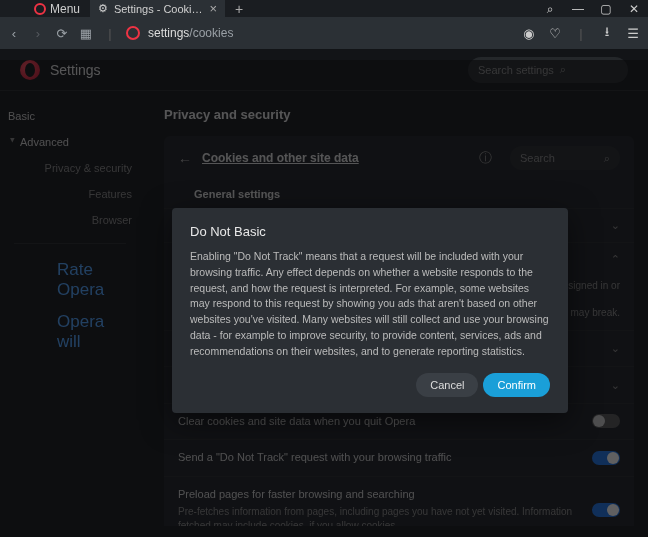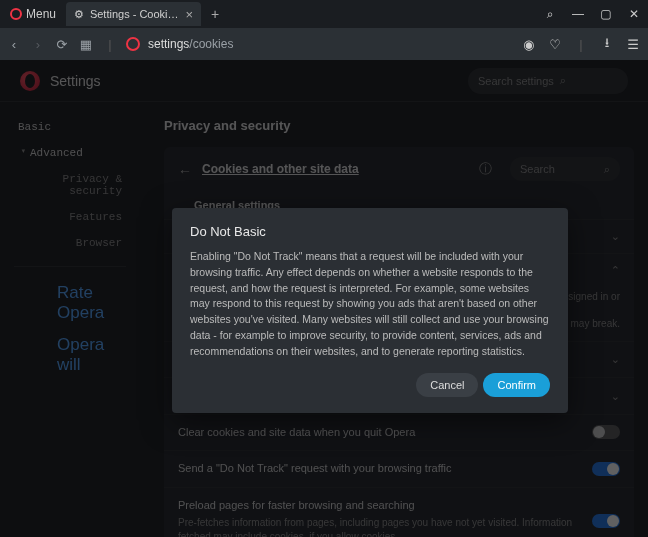--- a/index.html
+++ b/index.html
@@ -1,19 +1,19 @@
 <!DOCTYPE html>
 <html><head>
 <meta charset="utf-8">
 <style>
   * { box-sizing: border-box; margin: 0; padding: 0; font-family: -apple-system, "Segoe UI", Arial, sans-serif; }
   body { width: 648px; height: 537px; background: #121417; color: #a0a0a0; font-size: 12px; overflow: hidden; position: relative; }
   
   
-  .titlebar { height: 28px; background: #1a1d21; display: flex; align-items: center; color: #ccc; }
+  .titlebar { height: 17px; background: #1a1d21; display: flex; align-items: center; color: #ccc; padding-left: 24px; }
   .menu-btn { display: flex; align-items: center; gap: 4px; padding: 0 10px; height: 100%; font-size: 12px; }
   .tab { display: flex; align-items: center; gap: 6px; background: #2b3035; padding: 0 8px; height: 24px; border-radius: 4px 4px 0 0; font-size: 11px; color: #d0d0d0; max-width: 135px; }
   .tab-title { white-space: nowrap; overflow: hidden; text-overflow: ellipsis; }
   .tab .x { font-size: 13px; color: #aaa; }
   .new-tab { padding: 0 10px; font-size: 14px; color: #aaa; }
   .title-spacer { flex: 1; }
   .win-btn { width: 28px; text-align: center; font-size: 12px; color: #ccc; }
   
   
   .addrbar { height: 32px; background: #2b3035; display: flex; align-items: center; padding: 0 6px; gap: 8px; color: #ccc; }
@@ -28,21 +28,21 @@
   
   .settings-hdr { height: 42px; display: flex; align-items: center; padding: 0 20px; gap: 10px; background: #121417; border-bottom: 1px solid #24272a; }
   .opera-logo { width: 20px; height: 20px; border-radius: 50%; background: radial-gradient(circle at 35% 35%, #ff4b5c, #c3122f); position: relative; }
   .opera-logo::after { content:""; position:absolute; left:5px; top:3px; width:10px; height:14px; border-radius:50%; background:#121417; }
   .settings-title { font-size: 14px; color: #e0e0e0; }
   .settings-search { margin-left: auto; width: 160px; height: 26px; background: #24272a; border-radius: 13px; display: flex; align-items: center; padding: 0 10px; gap: 6px; color: #888; font-size: 11px; }
   
   
   .layout { display: flex; height: calc(100% - 102px); }
   .sidebar { width: 140px; padding: 12px 0; font-size: 11px; }
-  .sb-item { padding: 7px 18px; color: #9aa0a6; cursor: pointer; font-family: Liberation Mono, monospace; }
+  .sb-item { padding: 7px 8px; color: #9aa0a6; cursor: pointer; }
   .sb-item.head { color: #d0d0d0; }
   .sb-item.expand::before { content: "▸"; display:inline-block; width:10px; transform: rotate(90deg); font-size:9px; color:#888; margin-right:2px;}
   .sb-item.sub { padding-left: 26px; color: #888; text-align: right; }
   .sb-divider { height: 1px; background: #24272a; margin: 10px 14px; }
   .sb-link { padding: 6px 30px; color: #4da3ff; font-size: 17px; margin-left: 27px; }
   
   .content { flex: 1; padding: 16px 14px 0 24px; overflow: hidden; position: relative; }
   .content h2 { font-size: 13px; font-weight: 600; color: #e0e0e0; margin-bottom: 14px; }
   .panel { background: #1c1f23; border-radius: 6px; padding: 0; margin-bottom: 10px; }
   .panel-hdr { display: flex; align-items: center; padding: 10px 14px; gap: 10px; }

